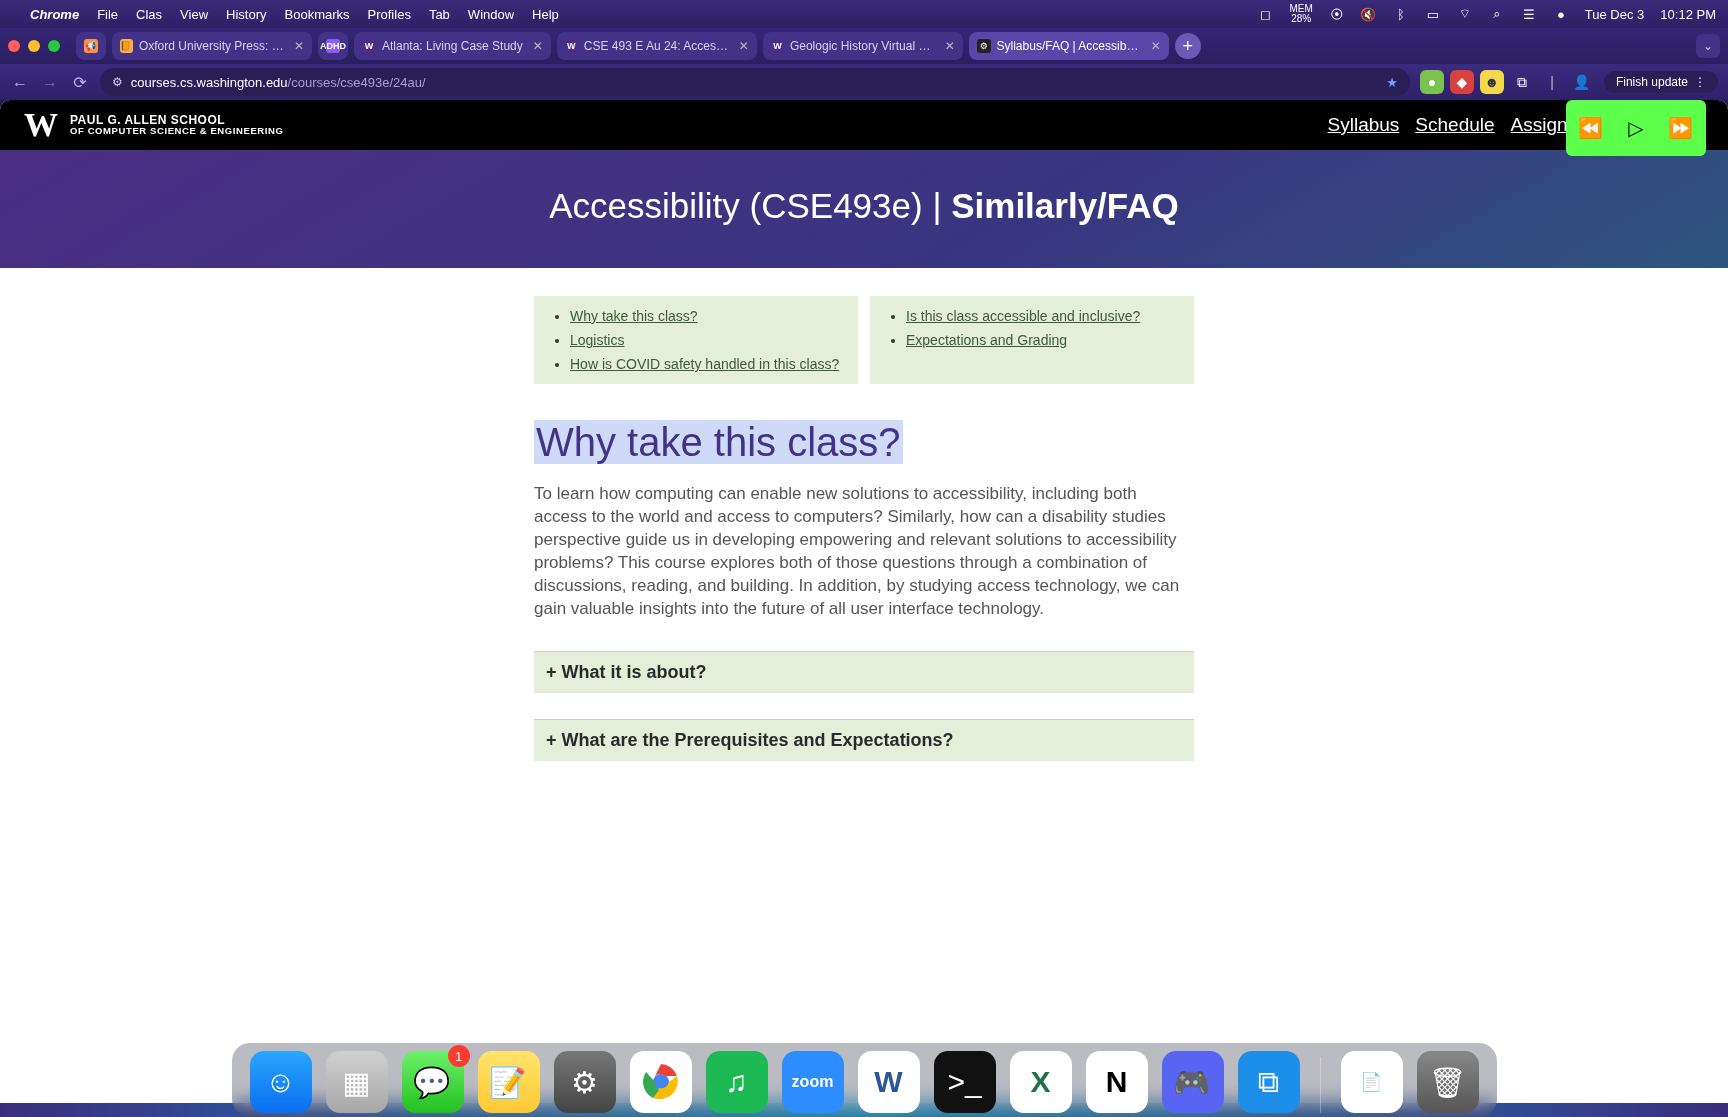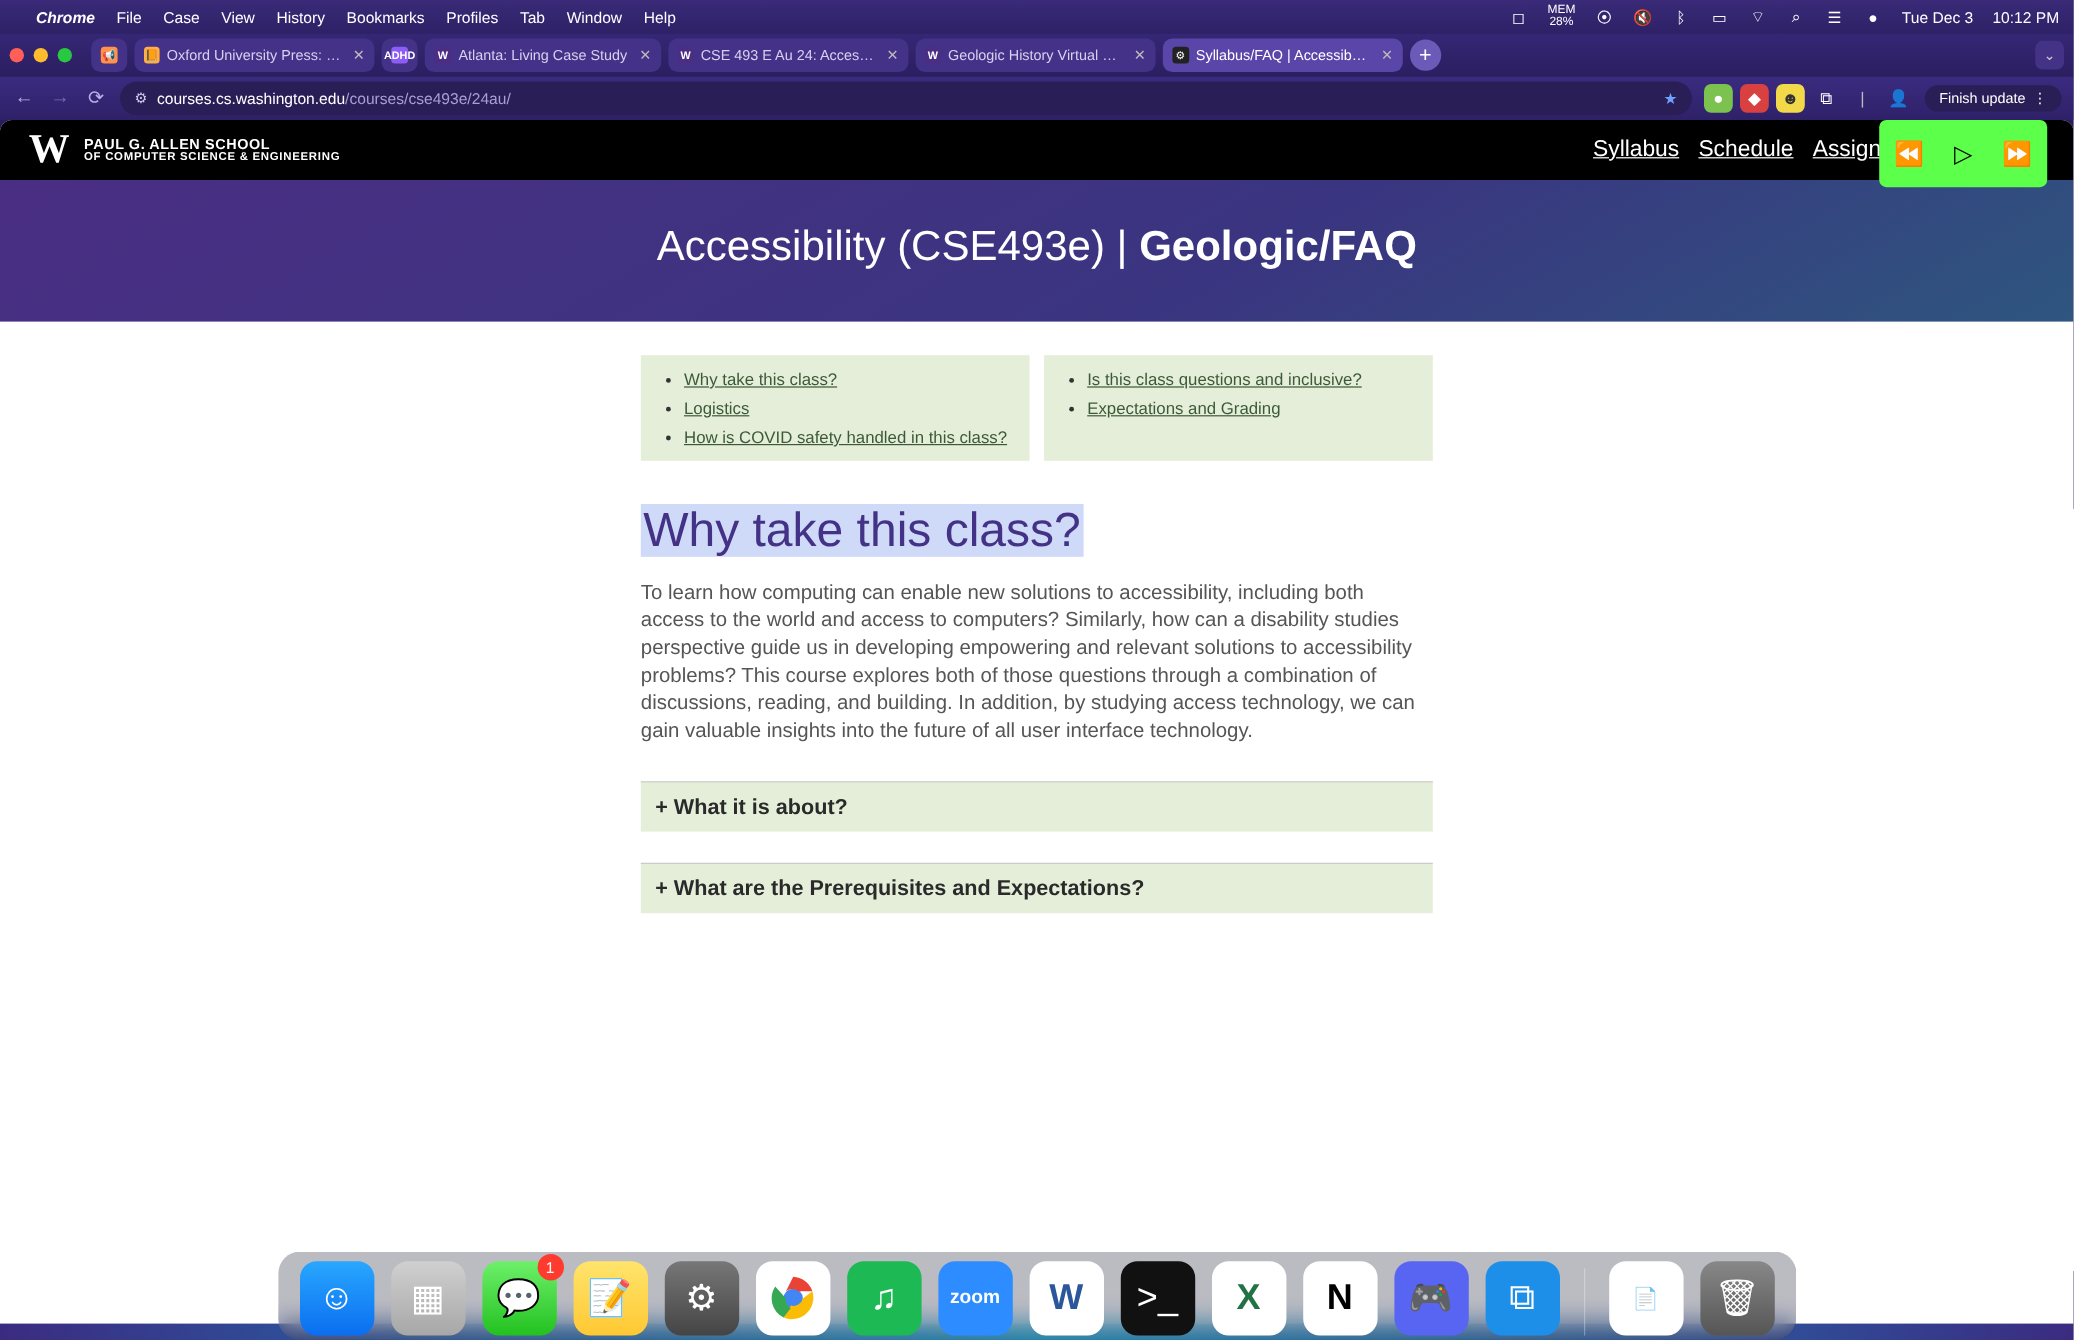--- a/index.html
+++ b/index.html
@@ -258,21 +258,21 @@
   }
 </style>
 </head>
 <body>
 
 <div class="menubar">
   <div class="menubar-left">
     <span class="apple"></span>
     <span class="appname">Chrome</span>
     <span>File</span>
-    <span>Case</span>
+    <span>Clas</span>
     <span>View</span>
     <span>History</span>
     <span>Bookmarks</span>
     <span>Profiles</span>
     <span>Tab</span>
     <span>Window</span>
     <span>Help</span>
   </div>
   <div class="menubar-right">
     <span class="ico">◻</span>
@@ -381,36 +381,36 @@
   </div>
 
   <div class="media-overlay">
     <span class="media-ico">⏪</span>
     <span class="media-ico">▷</span>
     <span class="media-ico">⏩</span>
   </div>
 
   <div class="hero">
     <h1>
-      <span>Accessibility (CSE493e) | </span><span class="bold">Geologic/FAQ</span>
+      <span>Accessibility (CSE493e) | </span><span class="bold">Similarly/FAQ</span>
     </h1>
   </div>
 
   <div class="content">
     <div class="toc">
       <div class="toc-col">
         <ul>
           <li><a>Why take this class?</a></li>
           <li><a>Logistics</a></li>
           <li><a>How is COVID safety handled in this class?</a></li>
         </ul>
       </div>
       <div class="toc-col">
         <ul>
-          <li><a>Is this class questions and inclusive?</a></li>
+          <li><a>Is this class accessible and inclusive?</a></li>
           <li><a>Expectations and Grading</a></li>
         </ul>
       </div>
     </div>
 
     <div class="section-title-wrap">
       <span class="section-title">Why take this class?</span>
     </div>
     <p class="para">To learn how computing can enable new solutions to accessibility, including both access to the world and access to computers? Similarly, how can a disability studies perspective guide us in developing empowering and relevant solutions to accessibility problems? This course explores both of those questions through a combination of discussions, reading, and building. In addition, by studying access technology, we can gain valuable insights into the future of all user interface technology.</p>
 

